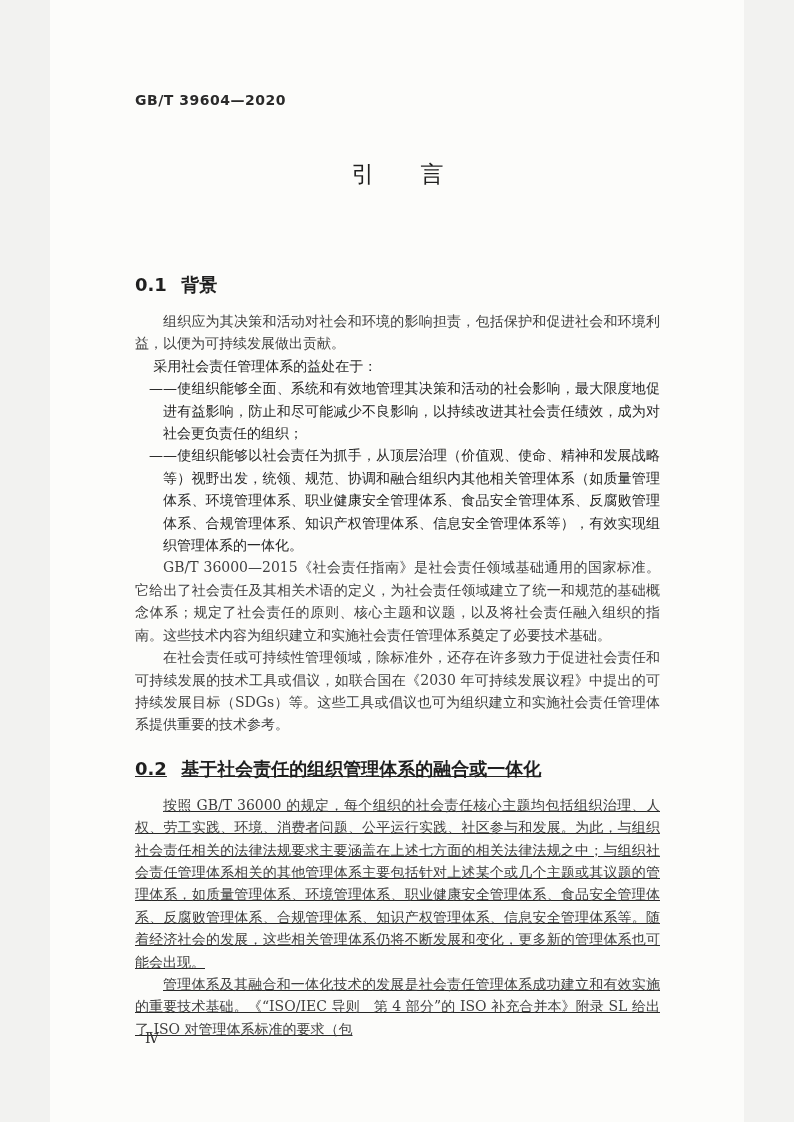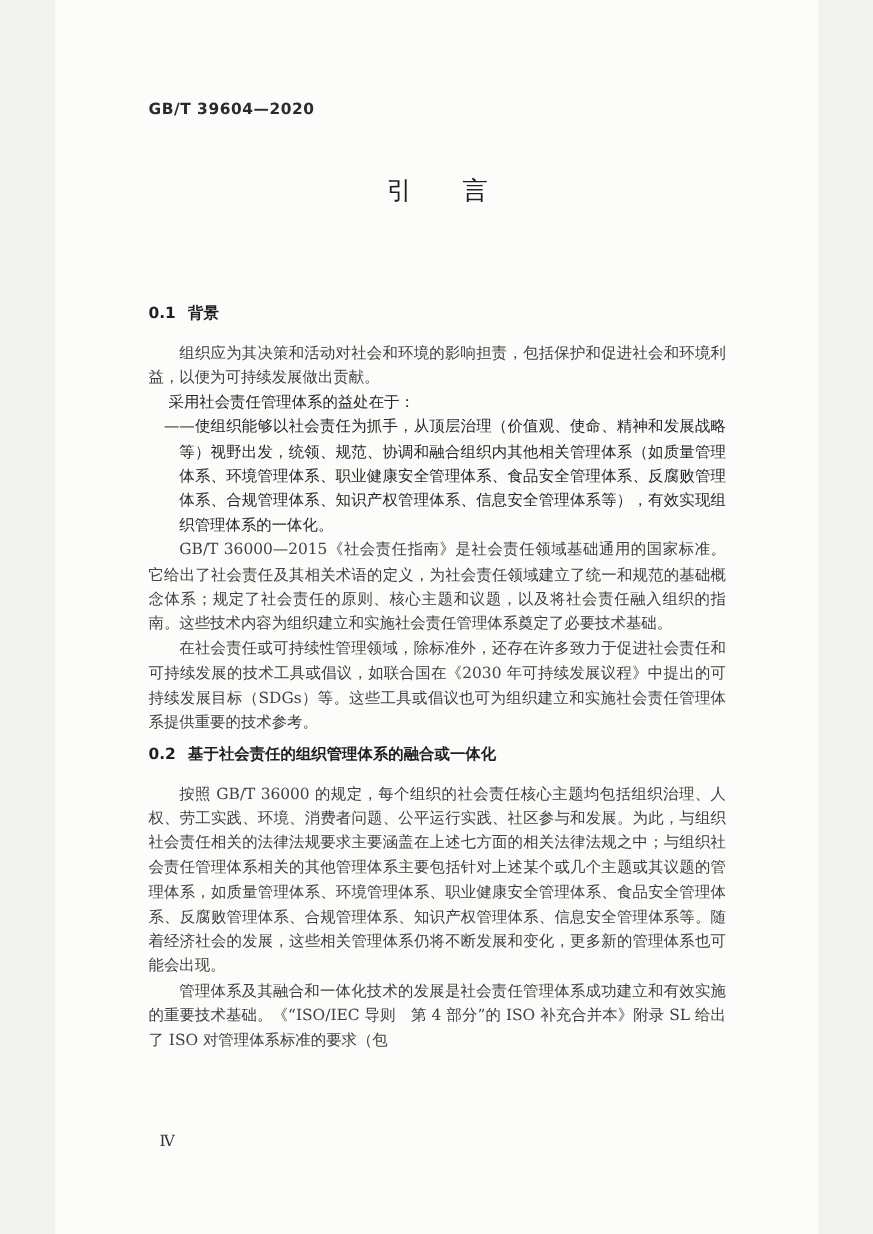--- a/index.html
+++ b/index.html
@@ -31,26 +31,26 @@
   .doc-title {
     margin: 52px 0 0 0;
     text-align: center;
     font-family: "DejaVu Sans", "Liberation Sans", sans-serif;
     font-weight: normal;
     font-size: 23px;
     line-height: 28px;
     color: #1f1f1f;
   }
   .section-01 { margin-top: 88px; }
-  .section-02 { margin-top: 8px; }
+  .section-02 { margin-top: 24px; text-decoration: underline; }
   .sec-heading {
     margin: 0 0 16px 0;
     font-family: "DejaVu Sans", "Liberation Sans", sans-serif;
     font-weight: bold;
-    font-size: 14px;
+    font-size: 18px;
     line-height: 18px;
     color: #1f1f1f;
   }
   .sec-heading .sec-num { margin-right: 0.8em; }
   p { margin: 0; }
   .body-para {
     text-indent: 2em;
     text-align: justify;
     line-height: 22.4px;
     color: #404040;
@@ -95,20 +95,21 @@
   <div class="section section-01">
     <h2 class="sec-heading">
       <span class="sec-num">0.1</span><span>背景</span>
     </h2>
 
     <p class="body-para">组织应为其决策和活动对社会和环境的影响担责，包括保护和促进社会和环境利益，以便为可持续发展做出贡献。</p>
 
 
     <p class="lead-in">采用社会责任管理体系的益处在于：</p>
 
+    <p class="dash-item">——使组织能够全面、系统和有效地管理其决策和活动的社会影响，最大限度地促进有益影响，防止和尽可能减少不良影响，以持续改进其社会责任绩效，成为对社会更负责任的组织；</p>
 
     <p class="dash-item">——使组织能够以社会责任为抓手，从顶层治理（价值观、使命、精神和发展战略等）视野出发，统领、规范、协调和融合组织内其他相关管理体系（如质量管理体系、环境管理体系、职业健康安全管理体系、食品安全管理体系、反腐败管理体系、合规管理体系、知识产权管理体系、信息安全管理体系等），有效实现组织管理体系的一体化。</p>
 
     <p class="body-para">GB/T 36000—2015《社会责任指南》是社会责任领域基础通用的国家标准。它给出了社会责任及其相关术语的定义，为社会责任领域建立了统一和规范的基础概念体系；规定了社会责任的原则、核心主题和议题，以及将社会责任融入组织的指南。这些技术内容为组织建立和实施社会责任管理体系奠定了必要技术基础。</p>
 
 
     <p class="body-para">在社会责任或可持续性管理领域，除标准外，还存在许多致力于促进社会责任和可持续发展的技术工具或倡议，如联合国在《2030 年可持续发展议程》中提出的可持续发展目标（SDGs）等。这些工具或倡议也可为组织建立和实施社会责任管理体系提供重要的技术参考。</p>
   </div>
 
   <div class="section section-02">

